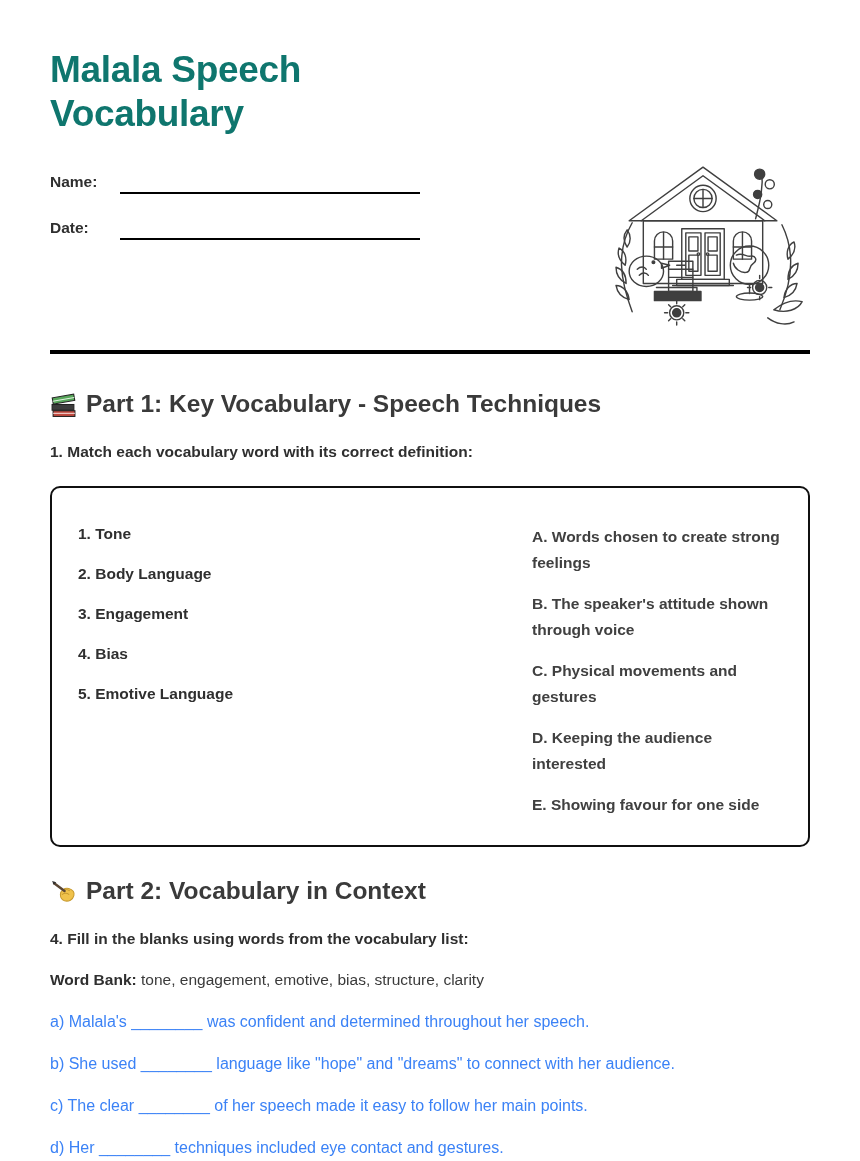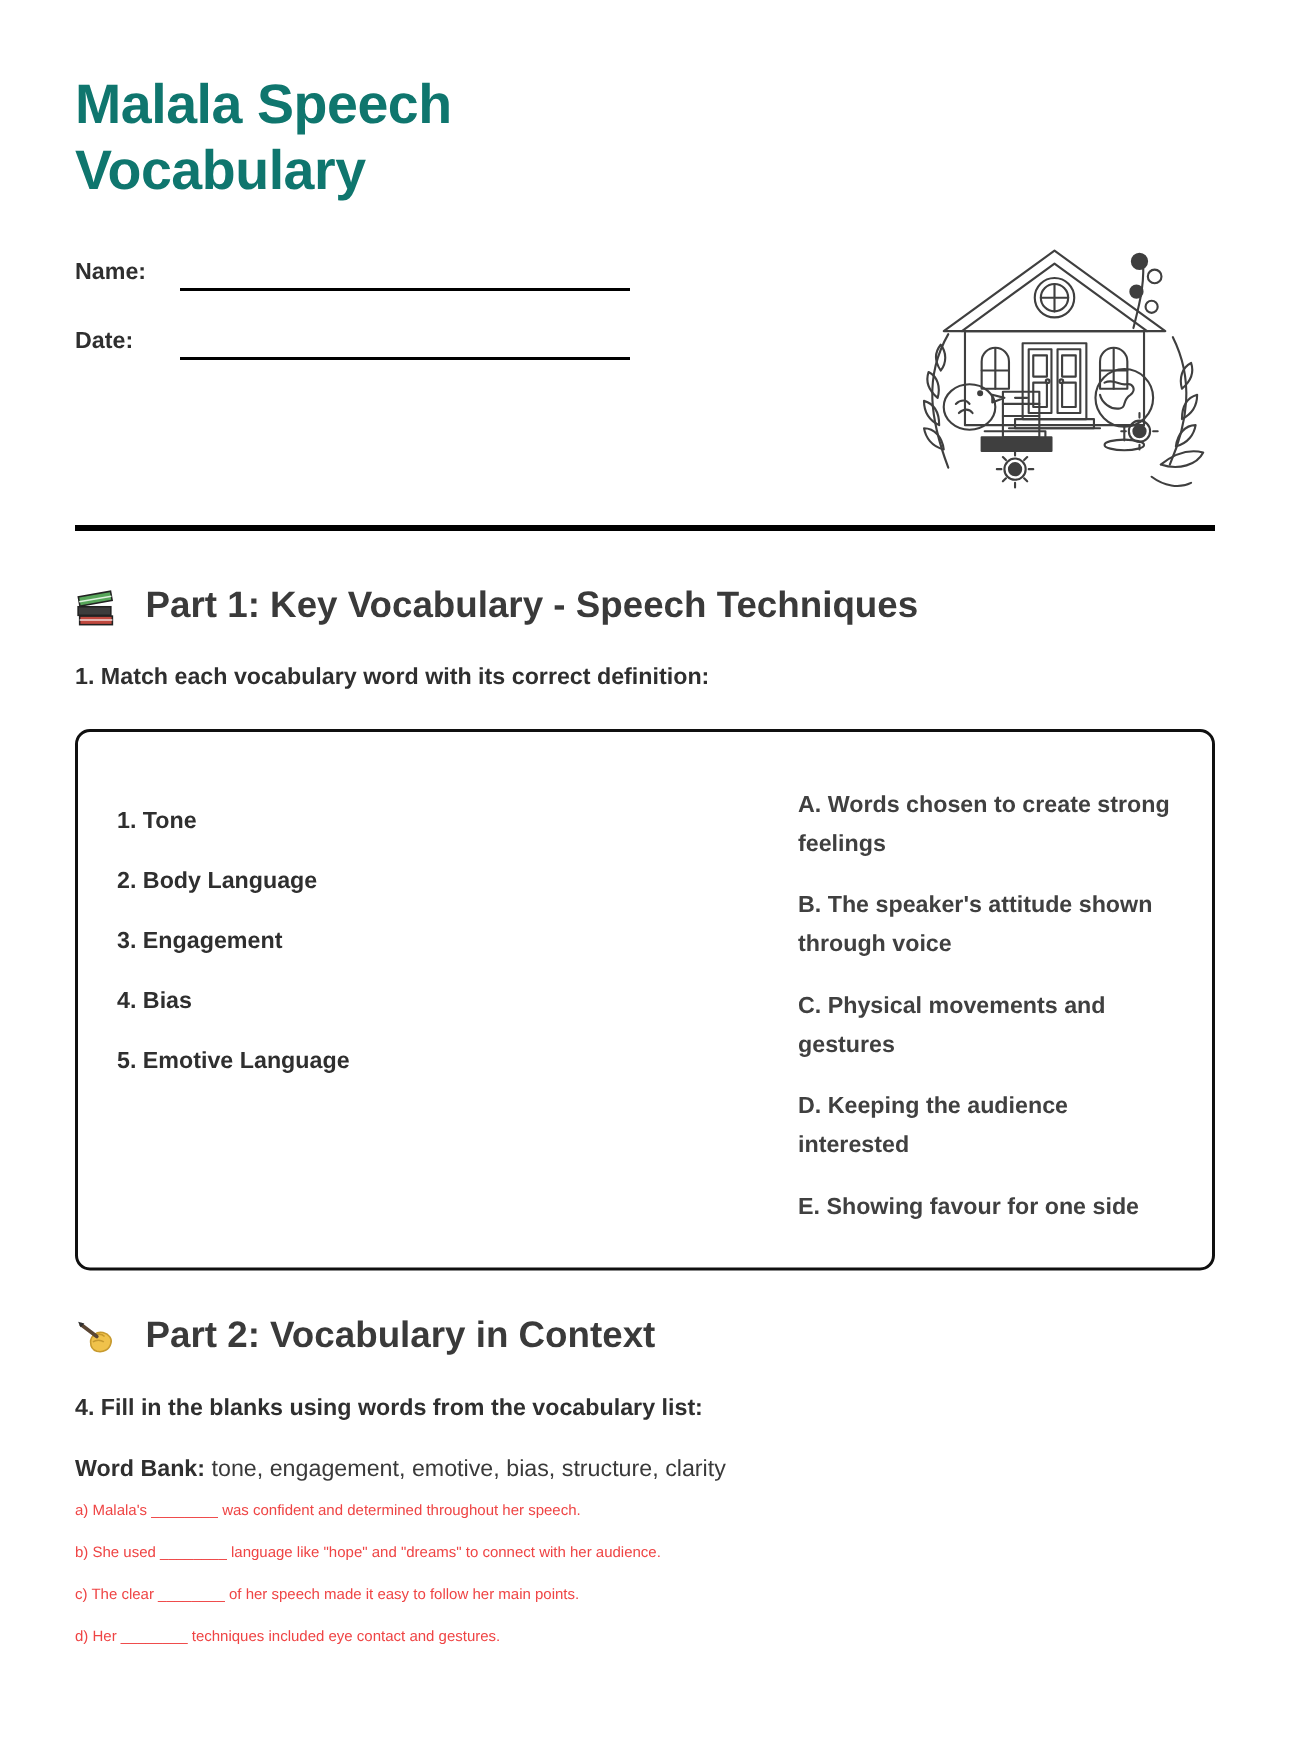--- a/index.html
+++ b/index.html
@@ -29,48 +29,48 @@
   .field-label { width: 70px; font-size: 15.5px; font-weight: 700; padding-bottom: 3px; color: #2f2f2f; }
   .write-line { width: 300px; height: 22px; border-bottom: 2px solid #000; }
 
   .illustration { position: absolute; top: 110px; right: 48px; width: 218px; height: 174px; }
   .illustration svg { width: 100%; height: 100%; }
 
   .divider { border: none; border-top: 4px solid #000; margin: 110px 0 0 0; }
 
   
   .section-heading {
-    display: flex; align-items: center; gap: 20px;
+    display: flex; align-items: center; gap: 9px;
     margin: 36px 0 0 0;
     font-size: 24.5px; font-weight: 700; color: #3a3a3a;
   }
   .heading-icon { width: 27px; height: 27px; flex: 0 0 auto; display: inline-block; }
   .heading-icon svg { width: 100%; height: 100%; display: block; }
 
   .prompt { margin: 25px 0 0 0; font-size: 15.5px; font-weight: 700; color: #2f2f2f; }
 
   
   .match-box {
     margin-top: 25px;
     height: 361px;
     border: 2.5px solid #101010;
     border-radius: 10px;
     padding: 36px 28px 24px 26px;
     display: flex;
   }
   .terms-col { flex: 1 1 auto; }
-  .term { margin: 14px 0 20px 0; font-size: 15.5px; font-weight: 700; line-height: 20px; color: #2f2f2f; }
+  .term { margin: 0 0 20px 0; font-size: 15.5px; font-weight: 700; line-height: 20px; color: #2f2f2f; }
   .defs-col { flex: 0 0 248px; width: 248px; }
   .definition { margin: 0 0 15px 0; font-size: 15.5px; font-weight: 700; line-height: 26px; color: #404040; }
 
   
   .part2 .section-heading { margin-top: 30px; }
   .wordbank { margin: 22px 0 4px 0; font-size: 15.5px; line-height: 20px; color: #3a3a3a; }
   .wordbank .wb-label { font-weight: 700; color: #2f2f2f; }
-  .sentence { margin: 8px 0 0 0; font-size: 10px; line-height: 20px; color: #ef4444; }
+  .sentence { margin: 22px 0 0 0; font-size: 16px; line-height: 20px; color: #3b82f6; }
 </style>
 </head>
 <body>
 
 <div class="page">
 
   <h1 class="page-title">Malala Speech Vocabulary</h1>
 
   <div class="field-row name">
     <span class="field-label">Name:</span>

